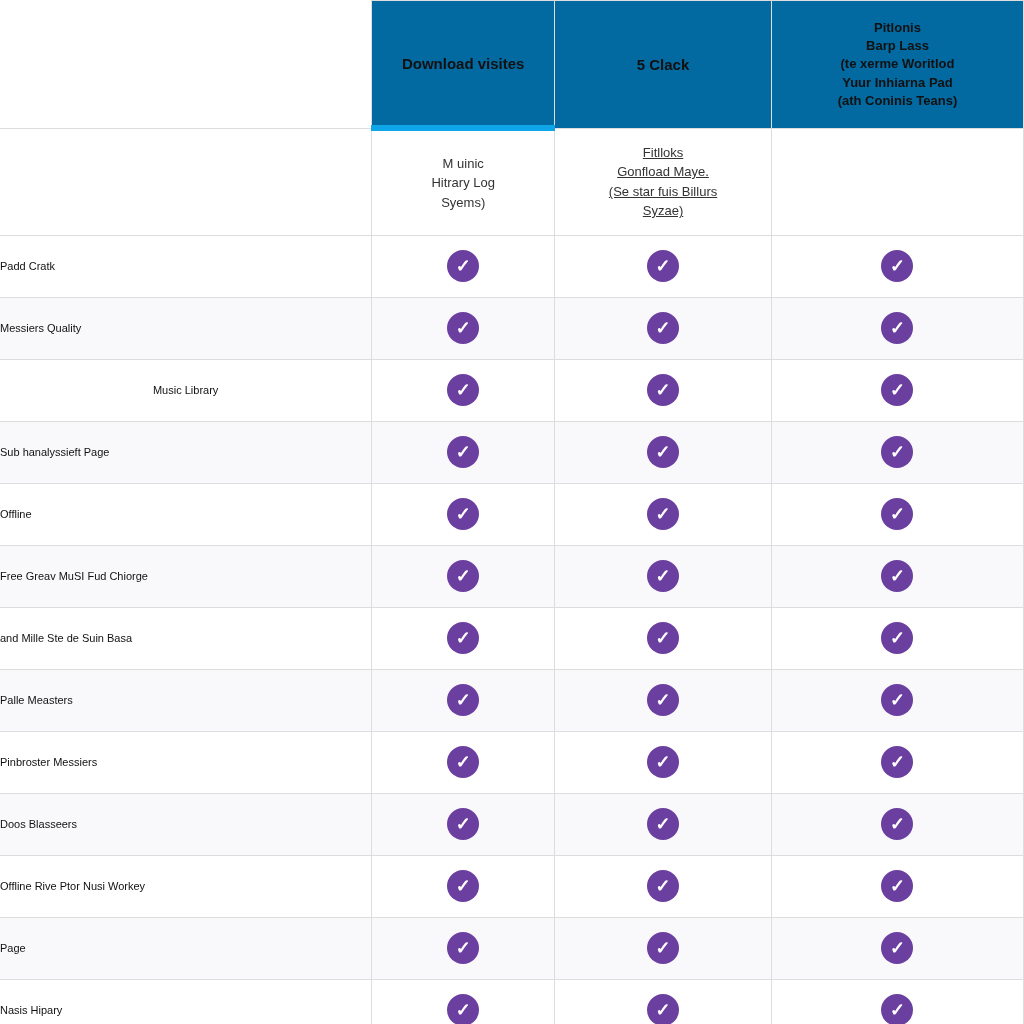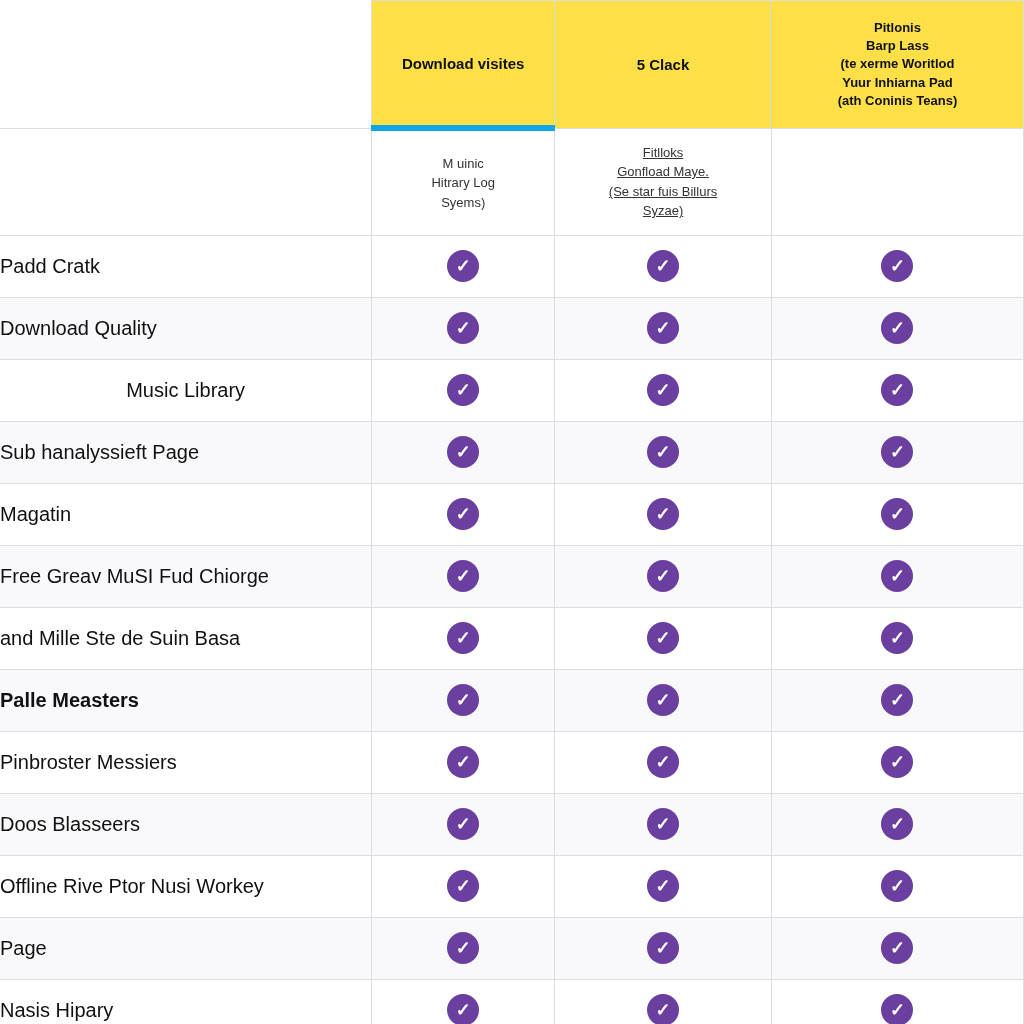--- a/index.html
+++ b/index.html
@@ -12,21 +12,21 @@
       width: 1024px;
       border-collapse: collapse;
     }
     .comparison-table th, .comparison-table td {
       border: 1px solid #ddd;
       padding: 0;
       vertical-align: middle;
     }
     
     .header-row-1 th {
-      background: #fde047;
+      background: #0369a1;
       font-weight: bold;
       font-size: 15px;
       text-align: center;
       padding: 18px 12px;
     }
     .header-row-1 th:first-child {
       background: #fff;
       border-top: none;
       border-left: none;
     }
@@ -49,21 +49,21 @@
       height: 62px;
     }
     .feature-row:nth-child(even) {
       background: #f9f9fb;
     }
     .feature-row:nth-child(odd) {
       background: #fff;
     }
     .feature-name {
       padding: 0 18px;
-      font-size: 20px;
+      font-size: 11px;
       color: #111;
       border-left: none;
     }
     .check-cell {
       text-align: center;
       vertical-align: middle;
     }
     .check-icon {
       display: inline-flex;
       align-items: center;
@@ -109,57 +109,57 @@
     </tr>
   </thead>
   <tbody id="table-body">
   <tr class="feature-row">
         <td class="feature-name" style="border-left: none;">Padd Cratk</td>
         <td class="check-cell"><span class="check-icon"></span></td>
         <td class="check-cell"><span class="check-icon"></span></td>
         <td class="check-cell"><span class="check-icon"></span></td>
       </tr>
       <tr class="feature-row">
-        <td class="feature-name" style="border-left: none;">Download Quality</td>
+        <td class="feature-name" style="border-left: none;">Messiers Quality</td>
         <td class="check-cell"><span class="check-icon"></span></td>
         <td class="check-cell"><span class="check-icon"></span></td>
         <td class="check-cell"><span class="check-icon"></span></td>
       </tr>
       <tr class="feature-row">
         <td class="feature-name" style="border-left: none; text-align: center;">Music Library</td>
         <td class="check-cell"><span class="check-icon"></span></td>
         <td class="check-cell"><span class="check-icon"></span></td>
         <td class="check-cell"><span class="check-icon"></span></td>
       </tr>
       <tr class="feature-row">
         <td class="feature-name" style="border-left: none;">Sub hanalyssieft Page</td>
         <td class="check-cell"><span class="check-icon"></span></td>
         <td class="check-cell"><span class="check-icon"></span></td>
         <td class="check-cell"><span class="check-icon"></span></td>
       </tr>
       <tr class="feature-row">
-        <td class="feature-name" style="border-left: none;">Magatin</td>
+        <td class="feature-name" style="border-left: none;">Offline</td>
         <td class="check-cell"><span class="check-icon"></span></td>
         <td class="check-cell"><span class="check-icon"></span></td>
         <td class="check-cell"><span class="check-icon"></span></td>
       </tr>
       <tr class="feature-row">
         <td class="feature-name" style="border-left: none; margin-left: 24px;">Free Greav MuSI Fud Chiorge</td>
         <td class="check-cell"><span class="check-icon"></span></td>
         <td class="check-cell"><span class="check-icon"></span></td>
         <td class="check-cell"><span class="check-icon"></span></td>
       </tr>
       <tr class="feature-row">
         <td class="feature-name" style="border-left: none;">and Mille Ste de Suin Basa</td>
         <td class="check-cell"><span class="check-icon"></span></td>
         <td class="check-cell"><span class="check-icon"></span></td>
         <td class="check-cell"><span class="check-icon"></span></td>
       </tr>
       <tr class="feature-row">
-        <td class="feature-name" style="border-left: none; font-weight: bold;">Palle Measters</td>
+        <td class="feature-name" style="border-left: none;">Palle Measters</td>
         <td class="check-cell"><span class="check-icon"></span></td>
         <td class="check-cell"><span class="check-icon"></span></td>
         <td class="check-cell"><span class="check-icon"></span></td>
       </tr>
       <tr class="feature-row">
         <td class="feature-name" style="border-left: none;">Pinbroster Messiers</td>
         <td class="check-cell"><span class="check-icon"></span></td>
         <td class="check-cell"><span class="check-icon"></span></td>
         <td class="check-cell"><span class="check-icon"></span></td>
       </tr>

